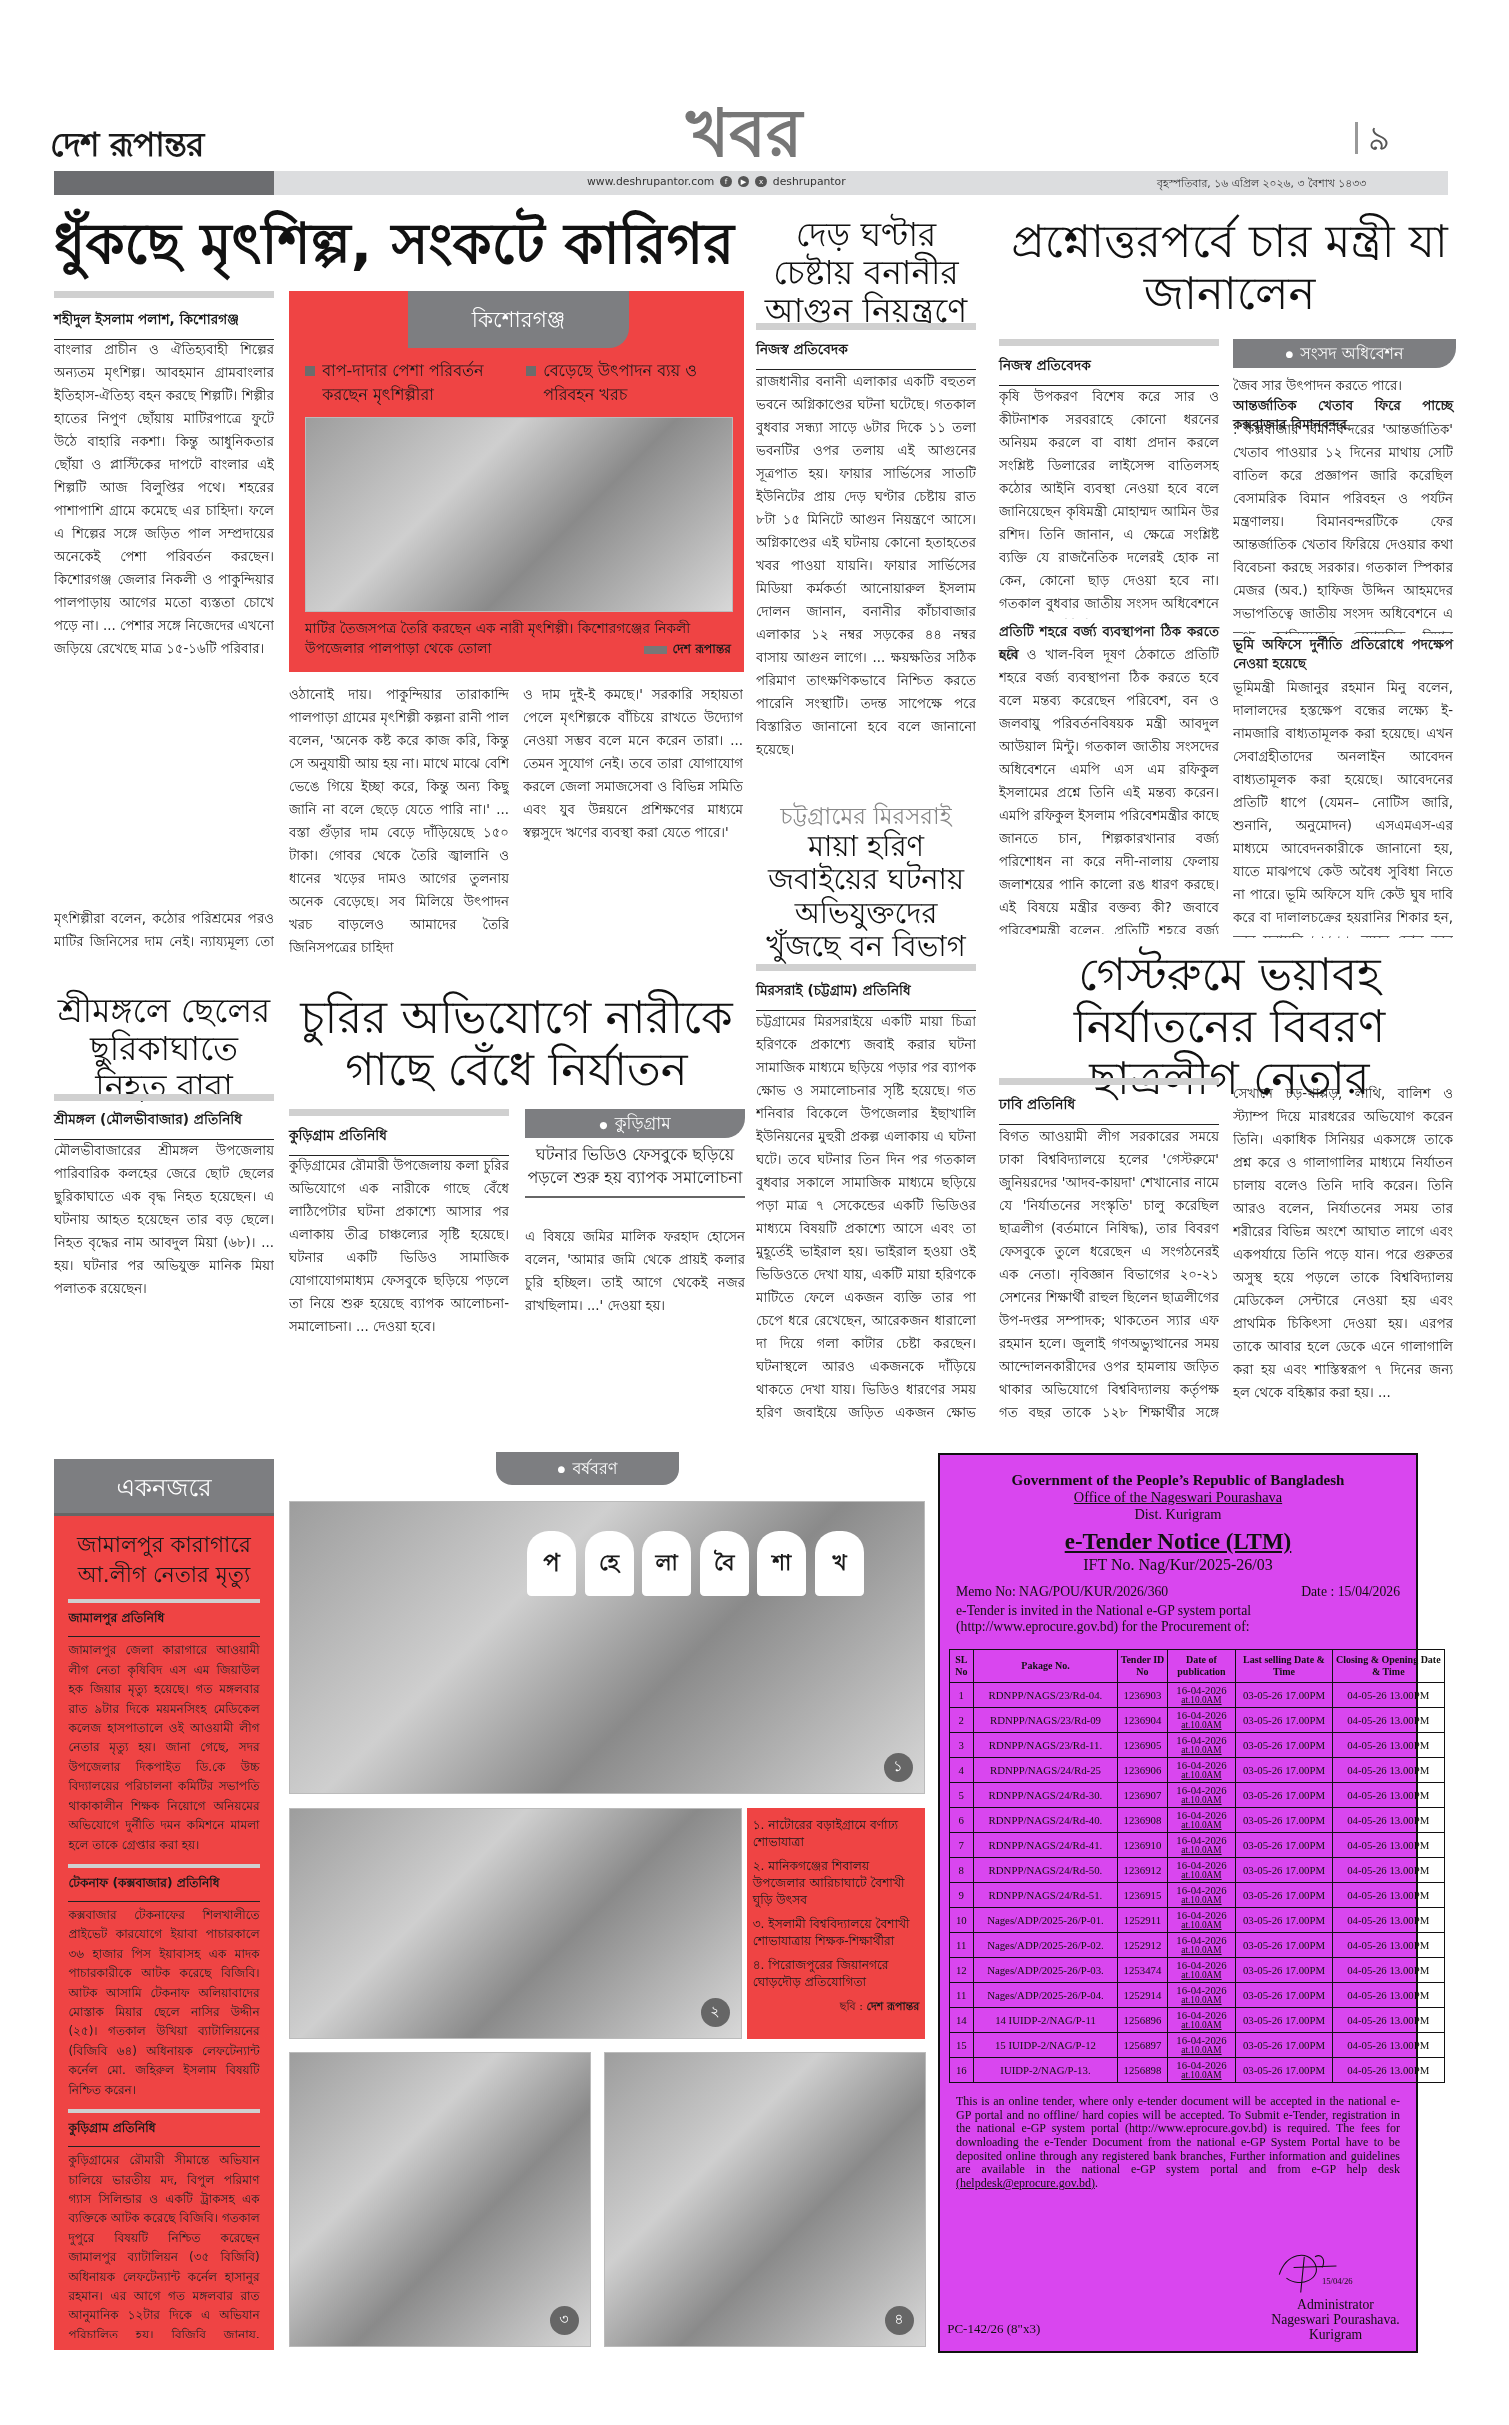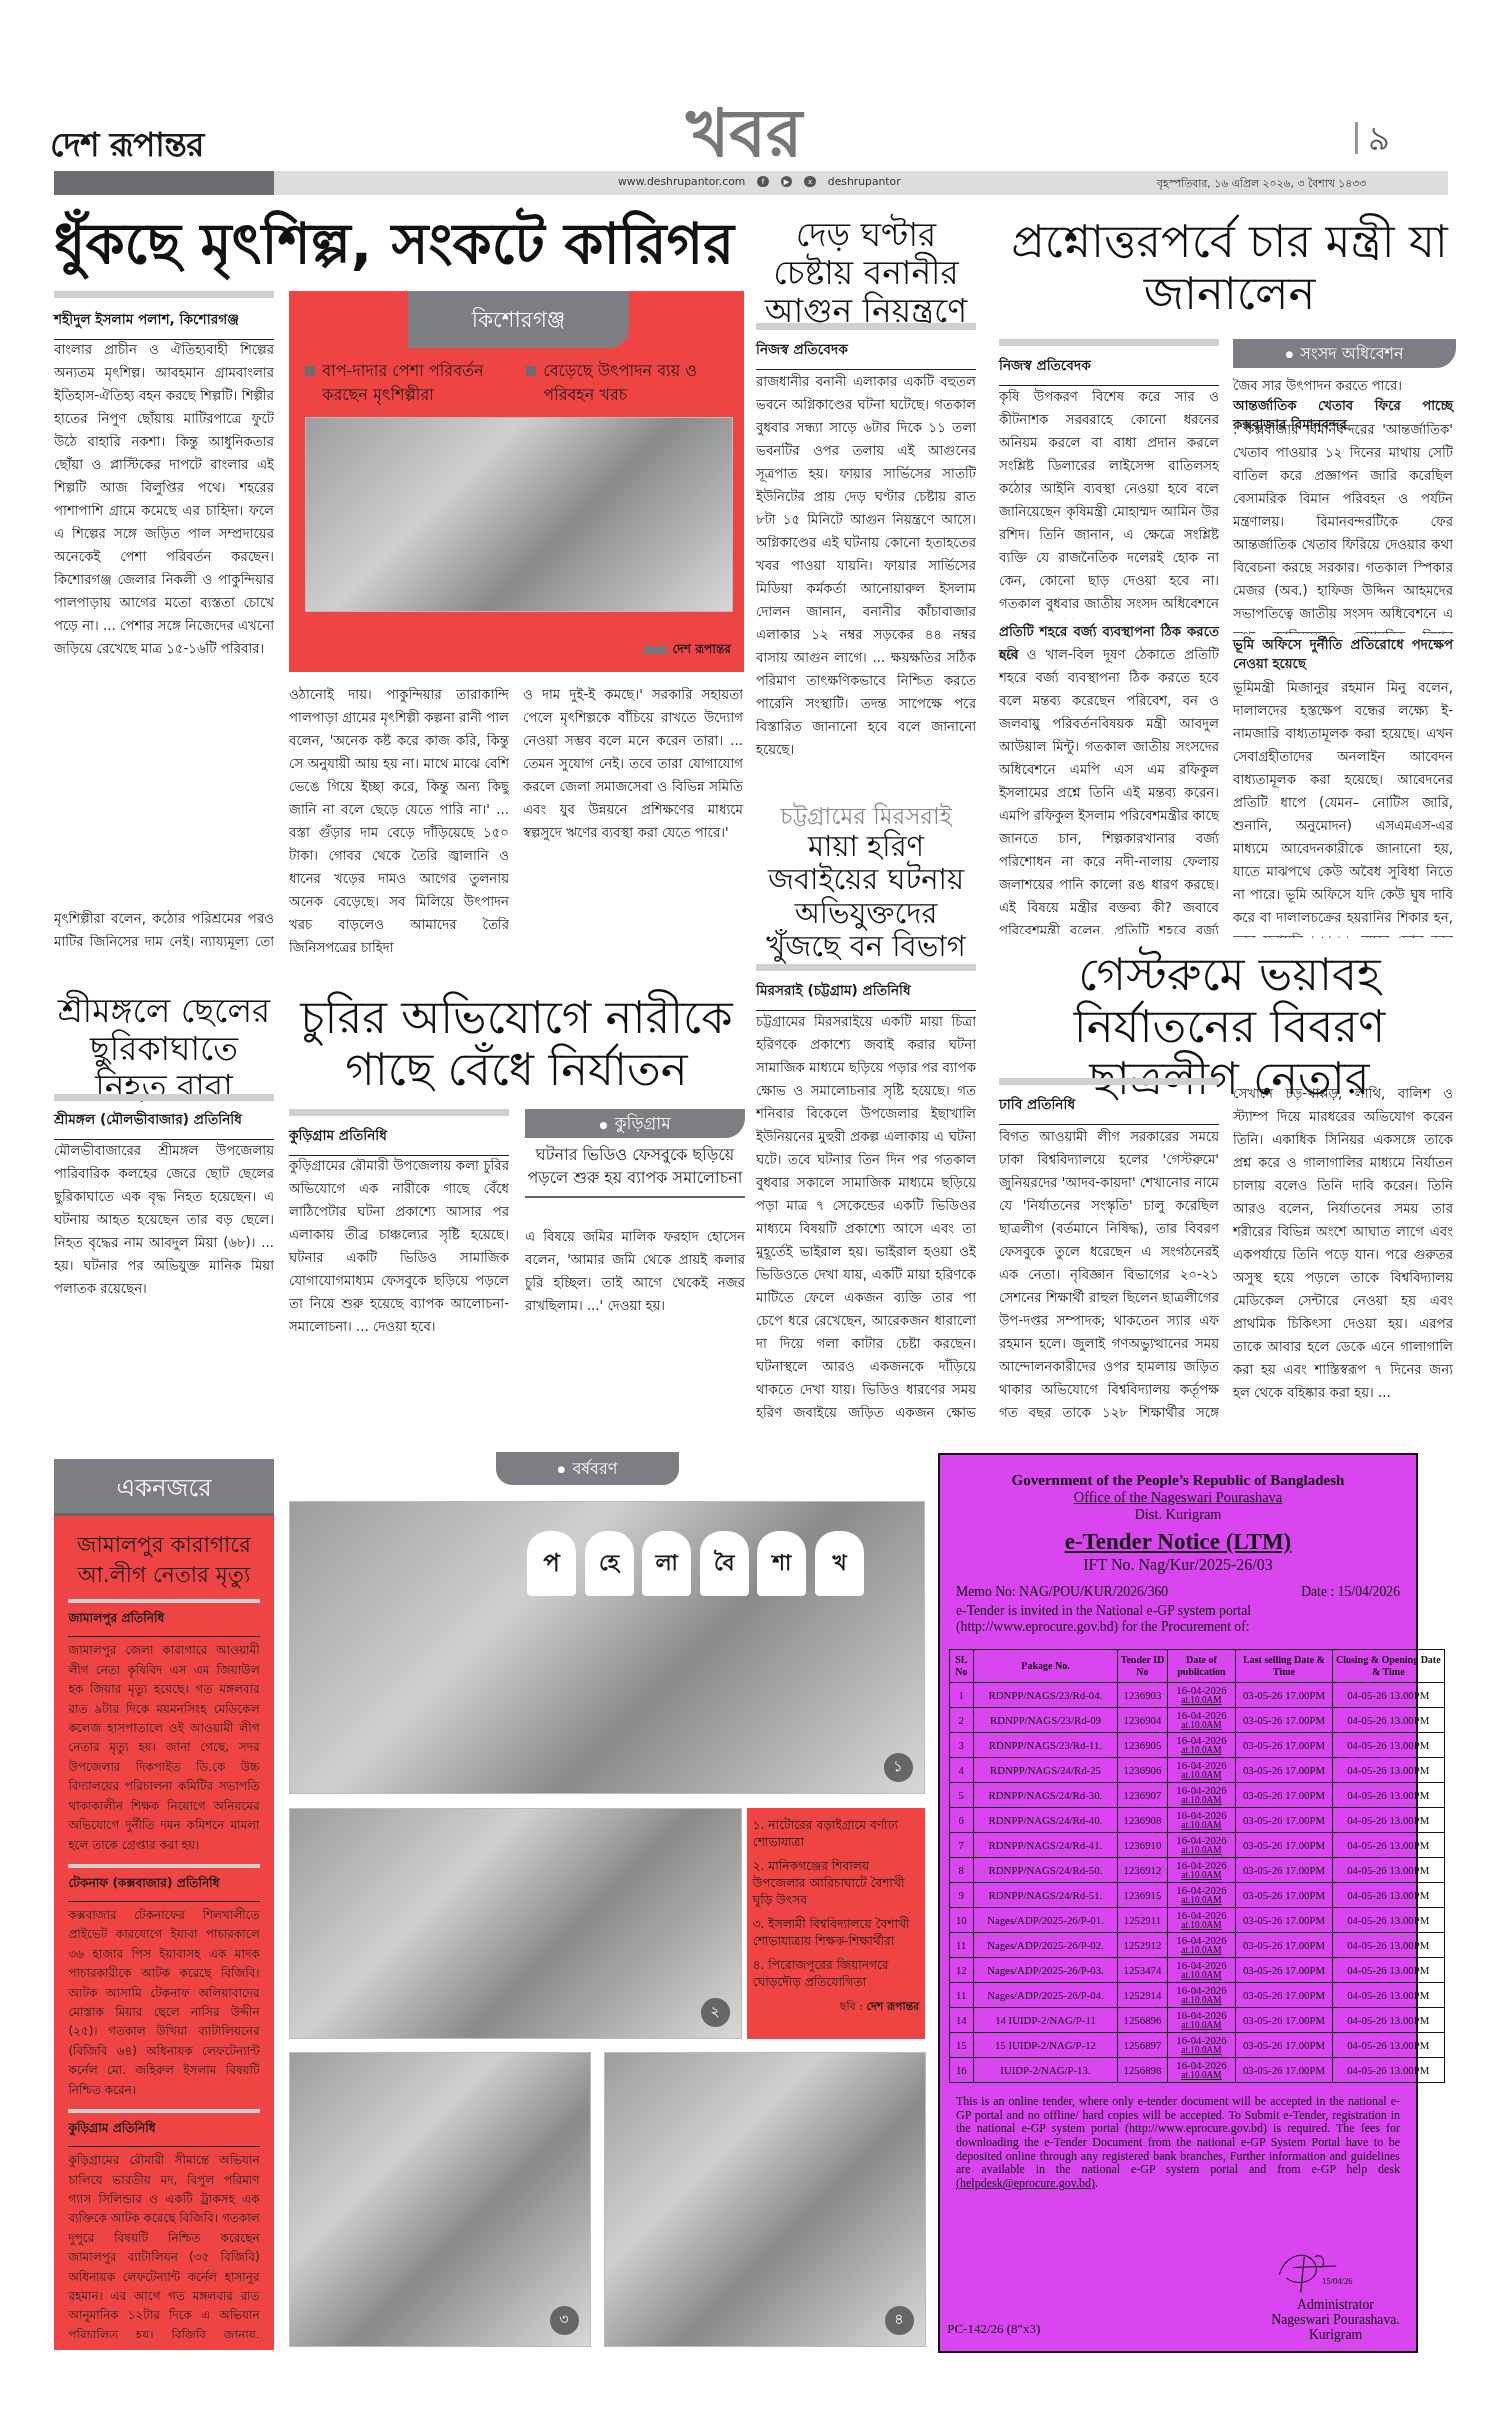--- a/index.html
+++ b/index.html
@@ -7,21 +7,21 @@
   body { position: relative; font-family: "DejaVu Sans", sans-serif; color: #1a1a1a; }
   .abs { position: absolute; }
   .serif { font-family: "DejaVu Serif", serif; }
 
   
   .logo { left: 50px; top: 119px; font-size: 33px; font-weight: bold; letter-spacing: -0.7px; }
   .section-title { left: 686px; top: 83px; font-size: 66px; font-weight: bold; color: #777; }
   .page-no { left: 1355px; top: 122px; font-size: 34px; color: #555; border-left: 3.6px solid #999; padding-left: 10px; line-height: 32px; }
   .bar { left: 54px; top: 171px; width: 1394px; height: 24.4px; background: #dcdddf; }
   .bar-dark { left: 54px; top: 171px; width: 220px; height: 24.4px; background: #6c6d70; }
-  .bar-web { left: 618px; top: 175px; font-size: 10.8px; color: #333; display:flex; align-items:center; gap:12px; }
+  .bar-web { left: 587px; top: 175px; font-size: 10.8px; color: #333; display:flex; align-items:center; gap:6px; }
   .bar-web .ic { width: 11.5px; height: 11.5px; border-radius: 50%; background: #555; color: #fff; font-size: 7.2px; display:inline-flex; align-items:center; justify-content:center; }
   .bar-date { left: 1157px; top: 175px; font-size: 10.8px; color: #333; }
 
   
   .hl { font-weight: bold; line-height: 1.15; color: #111; }
   .hl-xl { font-size: 56px; }
   .hl-l { font-size: 45px; }
   .hl-m { font-size: 33px; font-weight: normal; text-align: center; }
 
   .graybar { height: 7.2px; background: #d0d0d0; }
@@ -75,20 +75,21 @@
   <div class="abs tag" style="left:119px;top:0;width:221px;height:57px;line-height:57px;font-size:21.6px;">কিশোরগঞ্জ</div>
   <div class="abs bullet" style="left:16px;top:68px;width:208px;">
     <span class="sq"></span>
     <span>বাপ-দাদার পেশা পরিবর্তন করছেন মৃৎশিল্পীরা</span>
   </div>
   <div class="abs bullet" style="left:237px;top:68px;width:208px;">
     <span class="sq"></span>
     <span>বেড়েছে উৎপাদন ব্যয় ও পরিবহন খরচ</span>
   </div>
   <div class="abs photo" style="left:16px;top:126px;width:428px;height:195px;"></div>
+  <div class="abs" style="left:16px;top:327px;width:428px;font-size:13.7px;line-height:20px;">মাটির তৈজসপত্র তৈরি করছেন এক নারী মৃৎশিল্পী। কিশোরগঞ্জের নিকলী উপজেলার পালপাড়া থেকে তোলা</div>
   <div class="abs" style="right:13px;top:349px;font-size:12.2px;font-weight:bold;display:flex;align-items:center;gap:5.7px;">
     <span style="width:23px;height:7.2px;background:#777;display:inline-block;"></span>
     <span>দেশ রূপান্তর</span>
   </div>
 </div>
 <div class="abs body" style="left:289px;top:683px;width:220px;height:273px;overflow:hidden;">ওঠানোই দায়। পাকুন্দিয়ার তারাকান্দি পালপাড়া গ্রামের মৃৎশিল্পী কল্পনা রানী পাল বলেন, 'অনেক কষ্ট করে কাজ করি, কিন্তু সে অনুযায়ী আয় হয় না। মাথে মাঝে বেশি ভেঙে গিয়ে ইচ্ছা করে, কিন্তু অন্য কিছু জানি না বলে ছেড়ে যেতে পারি না।' ... বস্তা গুঁড়ার দাম বেড়ে দাঁড়িয়েছে ১৫০ টাকা। গোবর থেকে তৈরি জ্বালানি ও ধানের খড়ের দামও আগের তুলনায় অনেক বেড়েছে। সব মিলিয়ে উৎপাদন খরচ বাড়লেও আমাদের তৈরি জিনিসপত্রের চাহিদা</div>
 <div class="abs body" style="left:523px;top:683px;width:220px;height:273px;overflow:hidden;">ও দাম দুই-ই কমছে।' সরকারি সহায়তা পেলে মৃৎশিল্পকে বাঁচিয়ে রাখতে উদ্যোগ নেওয়া সম্ভব বলে মনে করেন তারা। ... তেমন সুযোগ নেই। তবে তারা যোগাযোগ করলে জেলা সমাজসেবা ও বিভিন্ন সমিতি এবং যুব উন্নয়নে প্রশিক্ষণের মাধ্যমে স্বল্পসুদে ঋণের ব্যবস্থা করা যেতে পারে।'</div>
 
 <div class="abs hl hl-m" style="left:756px;top:216px;width:220px;">দেড় ঘণ্টার চেষ্টায় বনানীর আগুন নিয়ন্ত্রণে</div>
 <div class="abs graybar" style="left:756px;top:323px;width:220px;"></div>

